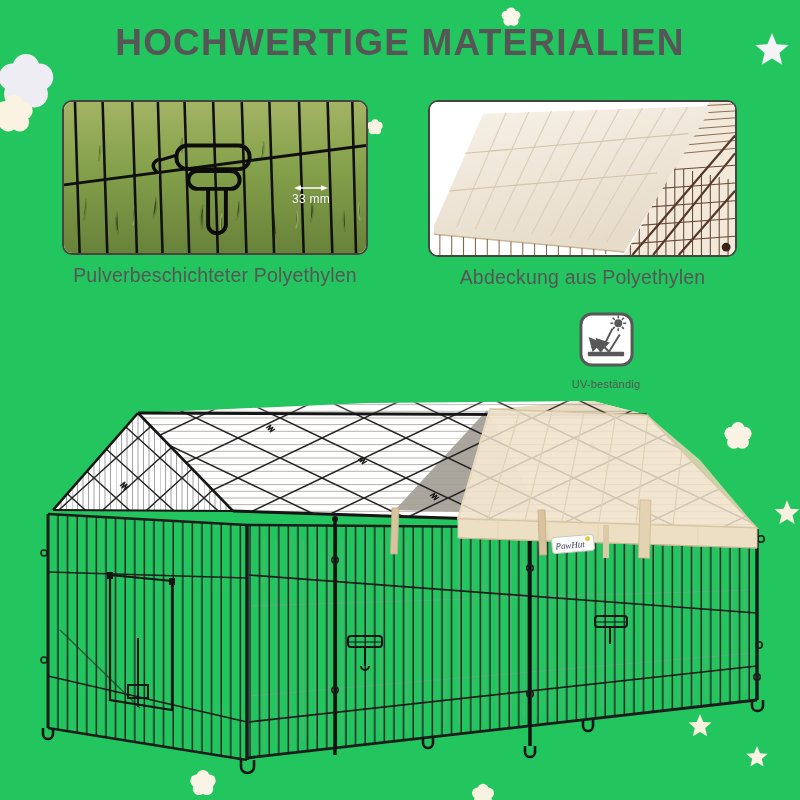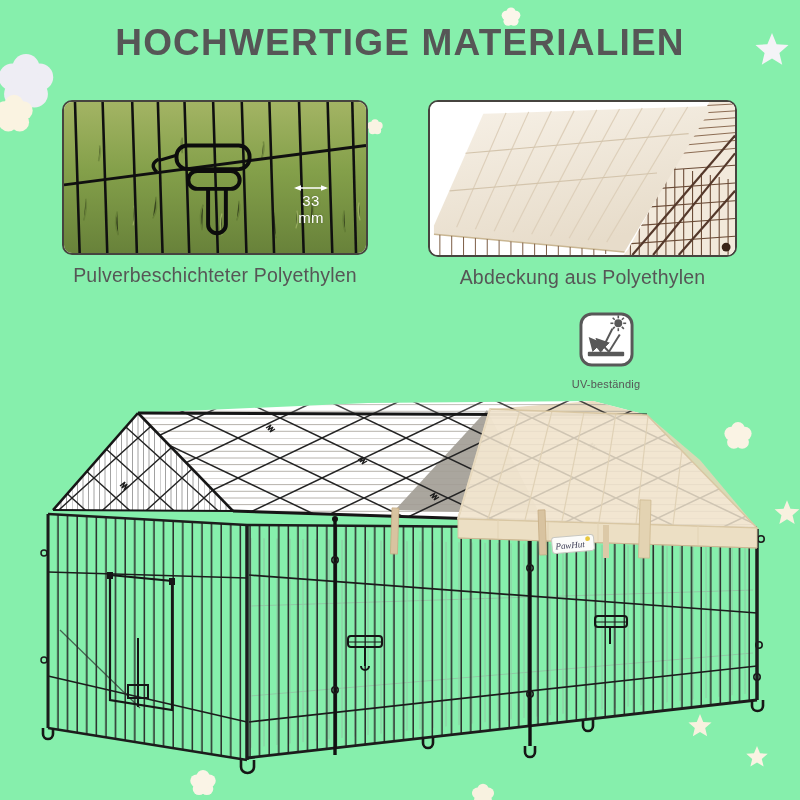--- a/index.html
+++ b/index.html
@@ -1,27 +1,27 @@
 <!DOCTYPE html>
 <html><head>
 <meta charset="utf-8">
 <style>
   html,body{margin:0;padding:0;background:#fff;}
-  .canvas{position:relative;width:800px;height:800px;background:#86efac;overflow:hidden;
+  .canvas{position:relative;width:800px;height:800px;background:#22c55e;overflow:hidden;
           font-family:"Liberation Sans",sans-serif;}
   .deco{position:absolute;pointer-events:none;}
   .title{position:absolute;left:0;top:22px;width:800px;margin:0;text-align:center;
          font-size:37px;font-weight:bold;letter-spacing:1.2px;color:#565656;}
   .inset{position:absolute;margin:0;}
   .inset-left{left:62px;top:100px;width:306px;}
   .inset-right{left:428px;top:100px;width:309px;}
   .photo{position:relative;border:2px solid #46443f;border-radius:10px;overflow:hidden;background:#fff;}
   .photo svg{display:block;}
   .measure{position:absolute;left:224px;top:82px;width:46px;text-align:center;}
-  .measure-text{display:block;color:#ffffff;font-size:15px;letter-spacing:.3px;
+  .measure-text{display:block;color:#ffffff;font-size:12px;letter-spacing:.3px;
                 text-shadow:0 0 2px rgba(60,80,30,.6);}
   figcaption{margin-top:9px;text-align:center;font-size:19.5px;color:#565656;letter-spacing:.2px;}
   .features{position:absolute;left:556px;top:311px;display:flex;gap:16px;}
   .feature{width:110px;display:flex;flex-direction:column;align-items:center;}
   .feature:last-child{width:100px;}
   .feature-label{margin-top:10px;font-size:11px;color:#555555;letter-spacing:.2px;}
   .main{position:absolute;left:28px;top:398px;width:748px;height:400px;}
   .main svg{display:block;}
 </style>
 </head>

